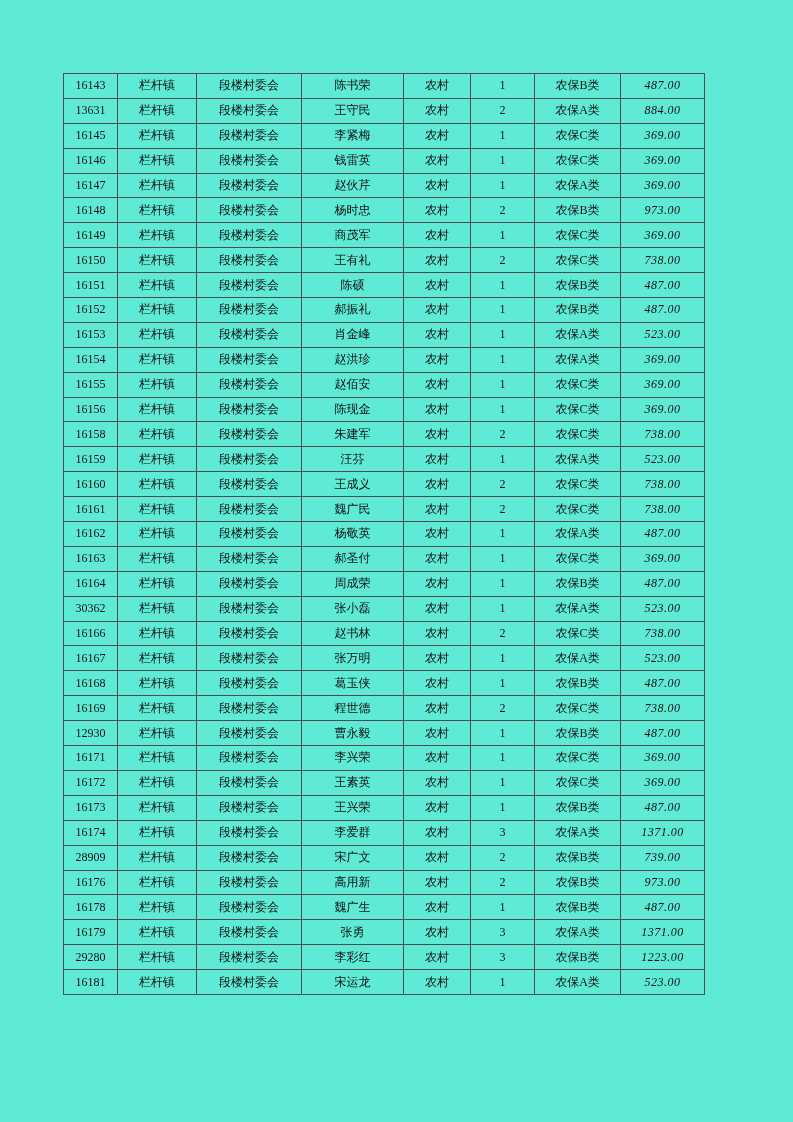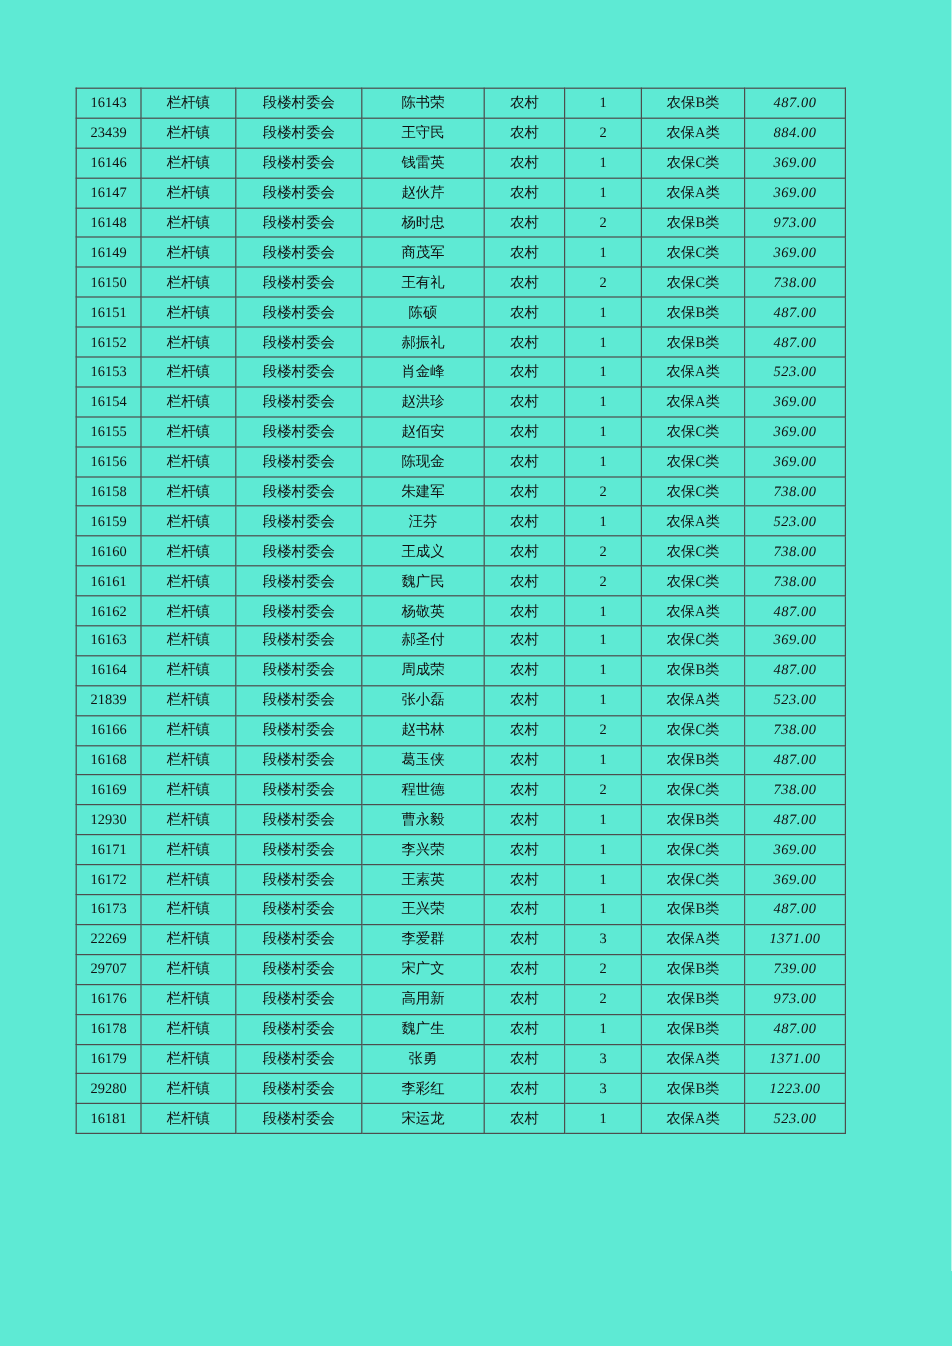--- a/index.html
+++ b/index.html
@@ -66,30 +66,40 @@
           <td>16143</td>
           <td>栏杆镇</td>
           <td>段楼村委会</td>
           <td>陈书荣</td>
           <td>农村</td>
           <td>1</td>
           <td>农保B类</td>
           <td class="amount">487.00</td>
         </tr>
         <tr>
-          <td>23439</td>
+          <td>13631</td>
           <td>栏杆镇</td>
           <td>段楼村委会</td>
           <td>王守民</td>
           <td>农村</td>
           <td>2</td>
           <td>农保A类</td>
           <td class="amount">884.00</td>
         </tr>
         <tr>
+          <td>16145</td>
+          <td>栏杆镇</td>
+          <td>段楼村委会</td>
+          <td>李紧梅</td>
+          <td>农村</td>
+          <td>1</td>
+          <td>农保C类</td>
+          <td class="amount">369.00</td>
+        </tr>
+        <tr>
           <td>16146</td>
           <td>栏杆镇</td>
           <td>段楼村委会</td>
           <td>钱雷英</td>
           <td>农村</td>
           <td>1</td>
           <td>农保C类</td>
           <td class="amount">369.00</td>
         </tr>
         <tr>
@@ -256,40 +266,50 @@
           <td>16164</td>
           <td>栏杆镇</td>
           <td>段楼村委会</td>
           <td>周成荣</td>
           <td>农村</td>
           <td>1</td>
           <td>农保B类</td>
           <td class="amount">487.00</td>
         </tr>
         <tr>
-          <td>21839</td>
+          <td>30362</td>
           <td>栏杆镇</td>
           <td>段楼村委会</td>
           <td>张小磊</td>
           <td>农村</td>
           <td>1</td>
           <td>农保A类</td>
           <td class="amount">523.00</td>
         </tr>
         <tr>
           <td>16166</td>
           <td>栏杆镇</td>
           <td>段楼村委会</td>
           <td>赵书林</td>
           <td>农村</td>
           <td>2</td>
           <td>农保C类</td>
           <td class="amount">738.00</td>
         </tr>
         <tr>
+          <td>16167</td>
+          <td>栏杆镇</td>
+          <td>段楼村委会</td>
+          <td>张万明</td>
+          <td>农村</td>
+          <td>1</td>
+          <td>农保A类</td>
+          <td class="amount">523.00</td>
+        </tr>
+        <tr>
           <td>16168</td>
           <td>栏杆镇</td>
           <td>段楼村委会</td>
           <td>葛玉侠</td>
           <td>农村</td>
           <td>1</td>
           <td>农保B类</td>
           <td class="amount">487.00</td>
         </tr>
         <tr>
@@ -336,31 +356,31 @@
           <td>16173</td>
           <td>栏杆镇</td>
           <td>段楼村委会</td>
           <td>王兴荣</td>
           <td>农村</td>
           <td>1</td>
           <td>农保B类</td>
           <td class="amount">487.00</td>
         </tr>
         <tr>
-          <td>22269</td>
+          <td>16174</td>
           <td>栏杆镇</td>
           <td>段楼村委会</td>
           <td>李爱群</td>
           <td>农村</td>
           <td>3</td>
           <td>农保A类</td>
           <td class="amount">1371.00</td>
         </tr>
         <tr>
-          <td>29707</td>
+          <td>28909</td>
           <td>栏杆镇</td>
           <td>段楼村委会</td>
           <td>宋广文</td>
           <td>农村</td>
           <td>2</td>
           <td>农保B类</td>
           <td class="amount">739.00</td>
         </tr>
         <tr>
           <td>16176</td>

